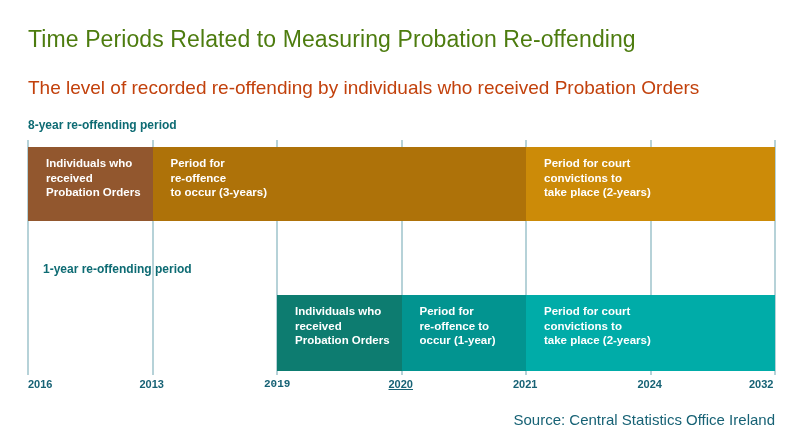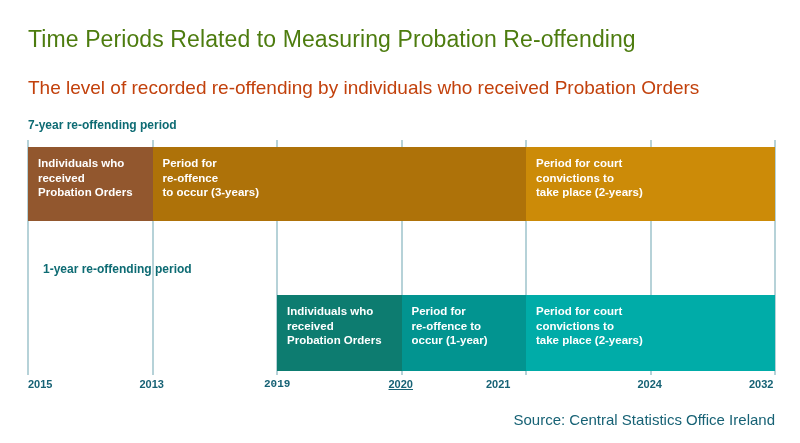--- a/index.html
+++ b/index.html
@@ -87,21 +87,21 @@
     left: 0;
     top: 295px;
     height: 76px;
     width: 800px;
   }
   .segment {
     position: absolute;
     top: 0;
     bottom: 0;
     box-sizing: border-box;
-    padding: 9px 0 0 10px;
+    padding: 9px 0 0 18px;
     overflow: hidden;
   }
   .segment .seg-text {
     display: block;
     font-size: 11.5px;
     font-weight: bold;
     line-height: 1.28;
     color: #ffffff;
     white-space: pre-line;
   }
@@ -135,21 +135,21 @@
   }
 </style>
 </head>
 <body>
 
 <div id="chart-root">
 
   <div class="title">Time Periods Related to Measuring Probation Re-offending</div>
   <div class="subtitle">The level of recorded re-offending by individuals who received Probation Orders</div>
 
-  <div class="section-label" id="label-3year">7-year re-offending period</div>
+  <div class="section-label" id="label-3year">8-year re-offending period</div>
 
   <div id="plot-area">
     <div id="gridlines">
         <div class="gridline" style="left: 27px;"></div>
         <div class="gridline" style="left: 151.5px;"></div>
         <div class="gridline" style="left: 276px;"></div>
         <div class="gridline" style="left: 400.5px;"></div>
         <div class="gridline" style="left: 525px;"></div>
         <div class="gridline" style="left: 649.5px;"></div>
         <div class="gridline" style="left: 774px;"></div>
@@ -189,24 +189,24 @@
       </div>
       <div class="segment" style="left: 526px; width: 249px; background: rgb(0, 172, 168);">
         <span class="seg-text">Period for court
 convictions to
 take place (2-years)</span>
       </div>
     </div>
 
   <div id="axis-line"></div>
   <div id="axis-ticks">
-      <div class="axis-tick-label" style="left: 28px;">2015</div>
+      <div class="axis-tick-label" style="left: 28px;">2016</div>
       <div class="axis-tick-label" style="left: 139.5px;">2013</div>
       <div class="axis-tick-label" style="left: 264px; font-family: Liberation Mono, monospace;">2019</div>
       <div class="axis-tick-label" style="left: 388.5px; text-decoration: underline;">2020</div>
-      <div class="axis-tick-label" style="left: 486px;">2021</div>
+      <div class="axis-tick-label" style="left: 513px;">2021</div>
       <div class="axis-tick-label" style="left: 637.5px;">2024</div>
       <div class="axis-tick-label" style="left: 749px;">2032</div>
     </div>
 
   <div id="source-note">Source: Central Statistics Office Ireland</div>
 
 </div>
 
 </body></html>

